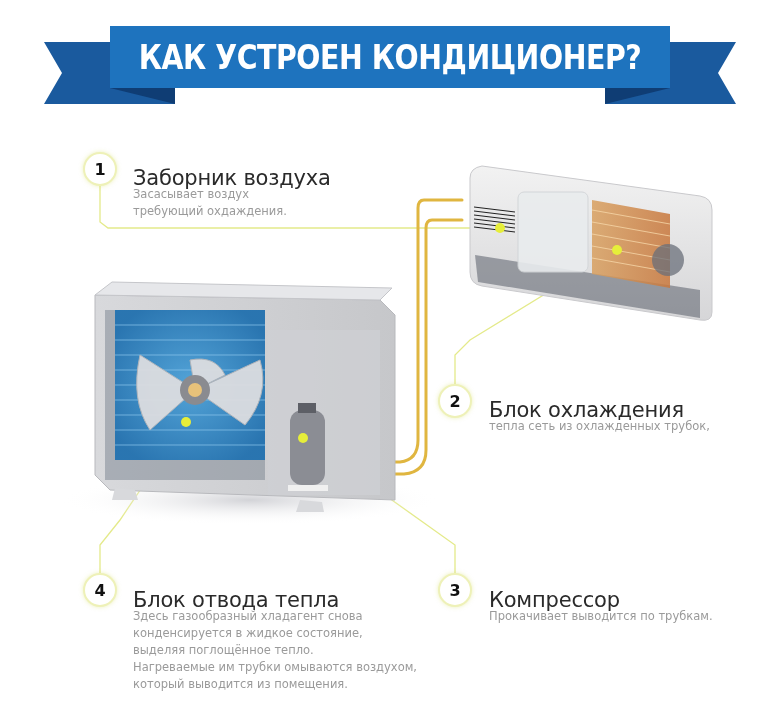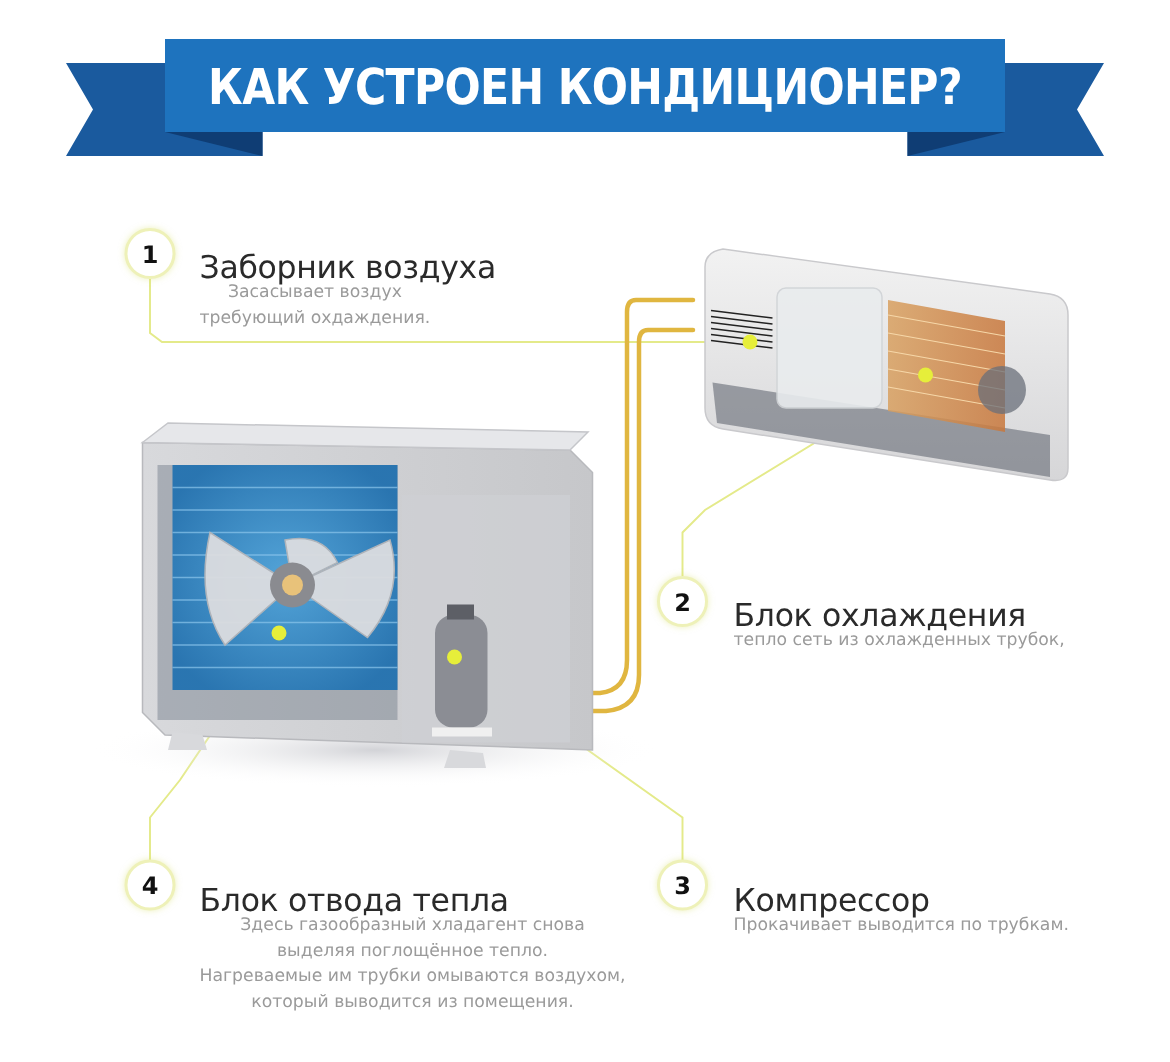--- a/index.html
+++ b/index.html
@@ -28,21 +28,20 @@
       display: flex; align-items: center; justify-content: center;
       font-family: "DejaVu Sans", sans-serif; font-weight: bold; font-size: 16px; color: #111;
     }
     .callout-title {
       position: absolute; font-size: 21px; color: #2a2a2a; white-space: nowrap;
       font-family: "DejaVu Sans", sans-serif; letter-spacing: -0.2px; margin-top: 10px;
     }
     .callout-desc {
       position: absolute; font-size: 11.5px; line-height: 17px; color: #9a9a9a; white-space: nowrap;
       font-family: "DejaVu Sans", sans-serif;
-      text-align: center;
     }
     .callout-desc div { display: block; }
   </style>
 </head>
 <body>
 
 <div class="ribbon">
   <svg width="780" height="110">
 
     <polygon points="44,42 175,42 175,104 44,104 62,73" fill="#1a5a9e"></polygon>
@@ -170,34 +169,35 @@
   <div class="callout-desc" style="left:133px; top:186px;">
     <div>Засасывает воздух</div>
     <div>требующий охдаждения.</div>
   </div>
 </div>
 
 <div>
   <div class="badge" style="left:438px; top:384px;">2</div>
   <div class="callout-title" style="left:489px; top:388px;">Блок охлаждения</div>
   <div class="callout-desc" style="left:489px; top:418px;">
-    <div>тепло сеть из охлажденных трубок,</div>
+    <div>тепла сеть из охлажденных трубок,</div>
   </div>
 </div>
 
 <div>
   <div class="badge" style="left:438px; top:573px;">3</div>
   <div class="callout-title" style="left:489px; top:578px;">Компрессор</div>
   <div class="callout-desc" style="left:489px; top:608px;">
     <div>Прокачивает выводится по трубкам.</div>
   </div>
 </div>
 
 <div>
   <div class="badge" style="left:83px; top:573px;">4</div>
   <div class="callout-title" style="left:133px; top:578px;">Блок отвода тепла</div>
   <div class="callout-desc" style="left:133px; top:608px;">
     <div>Здесь газообразный хладагент снова</div>
+    <div>конденсируется в жидкое состояние,</div>
     <div>выделяя поглощённое тепло.</div>
     <div>Нагреваемые им трубки омываются воздухом,</div>
     <div>который выводится из помещения.</div>
   </div>
 </div>
 
 </body></html>

